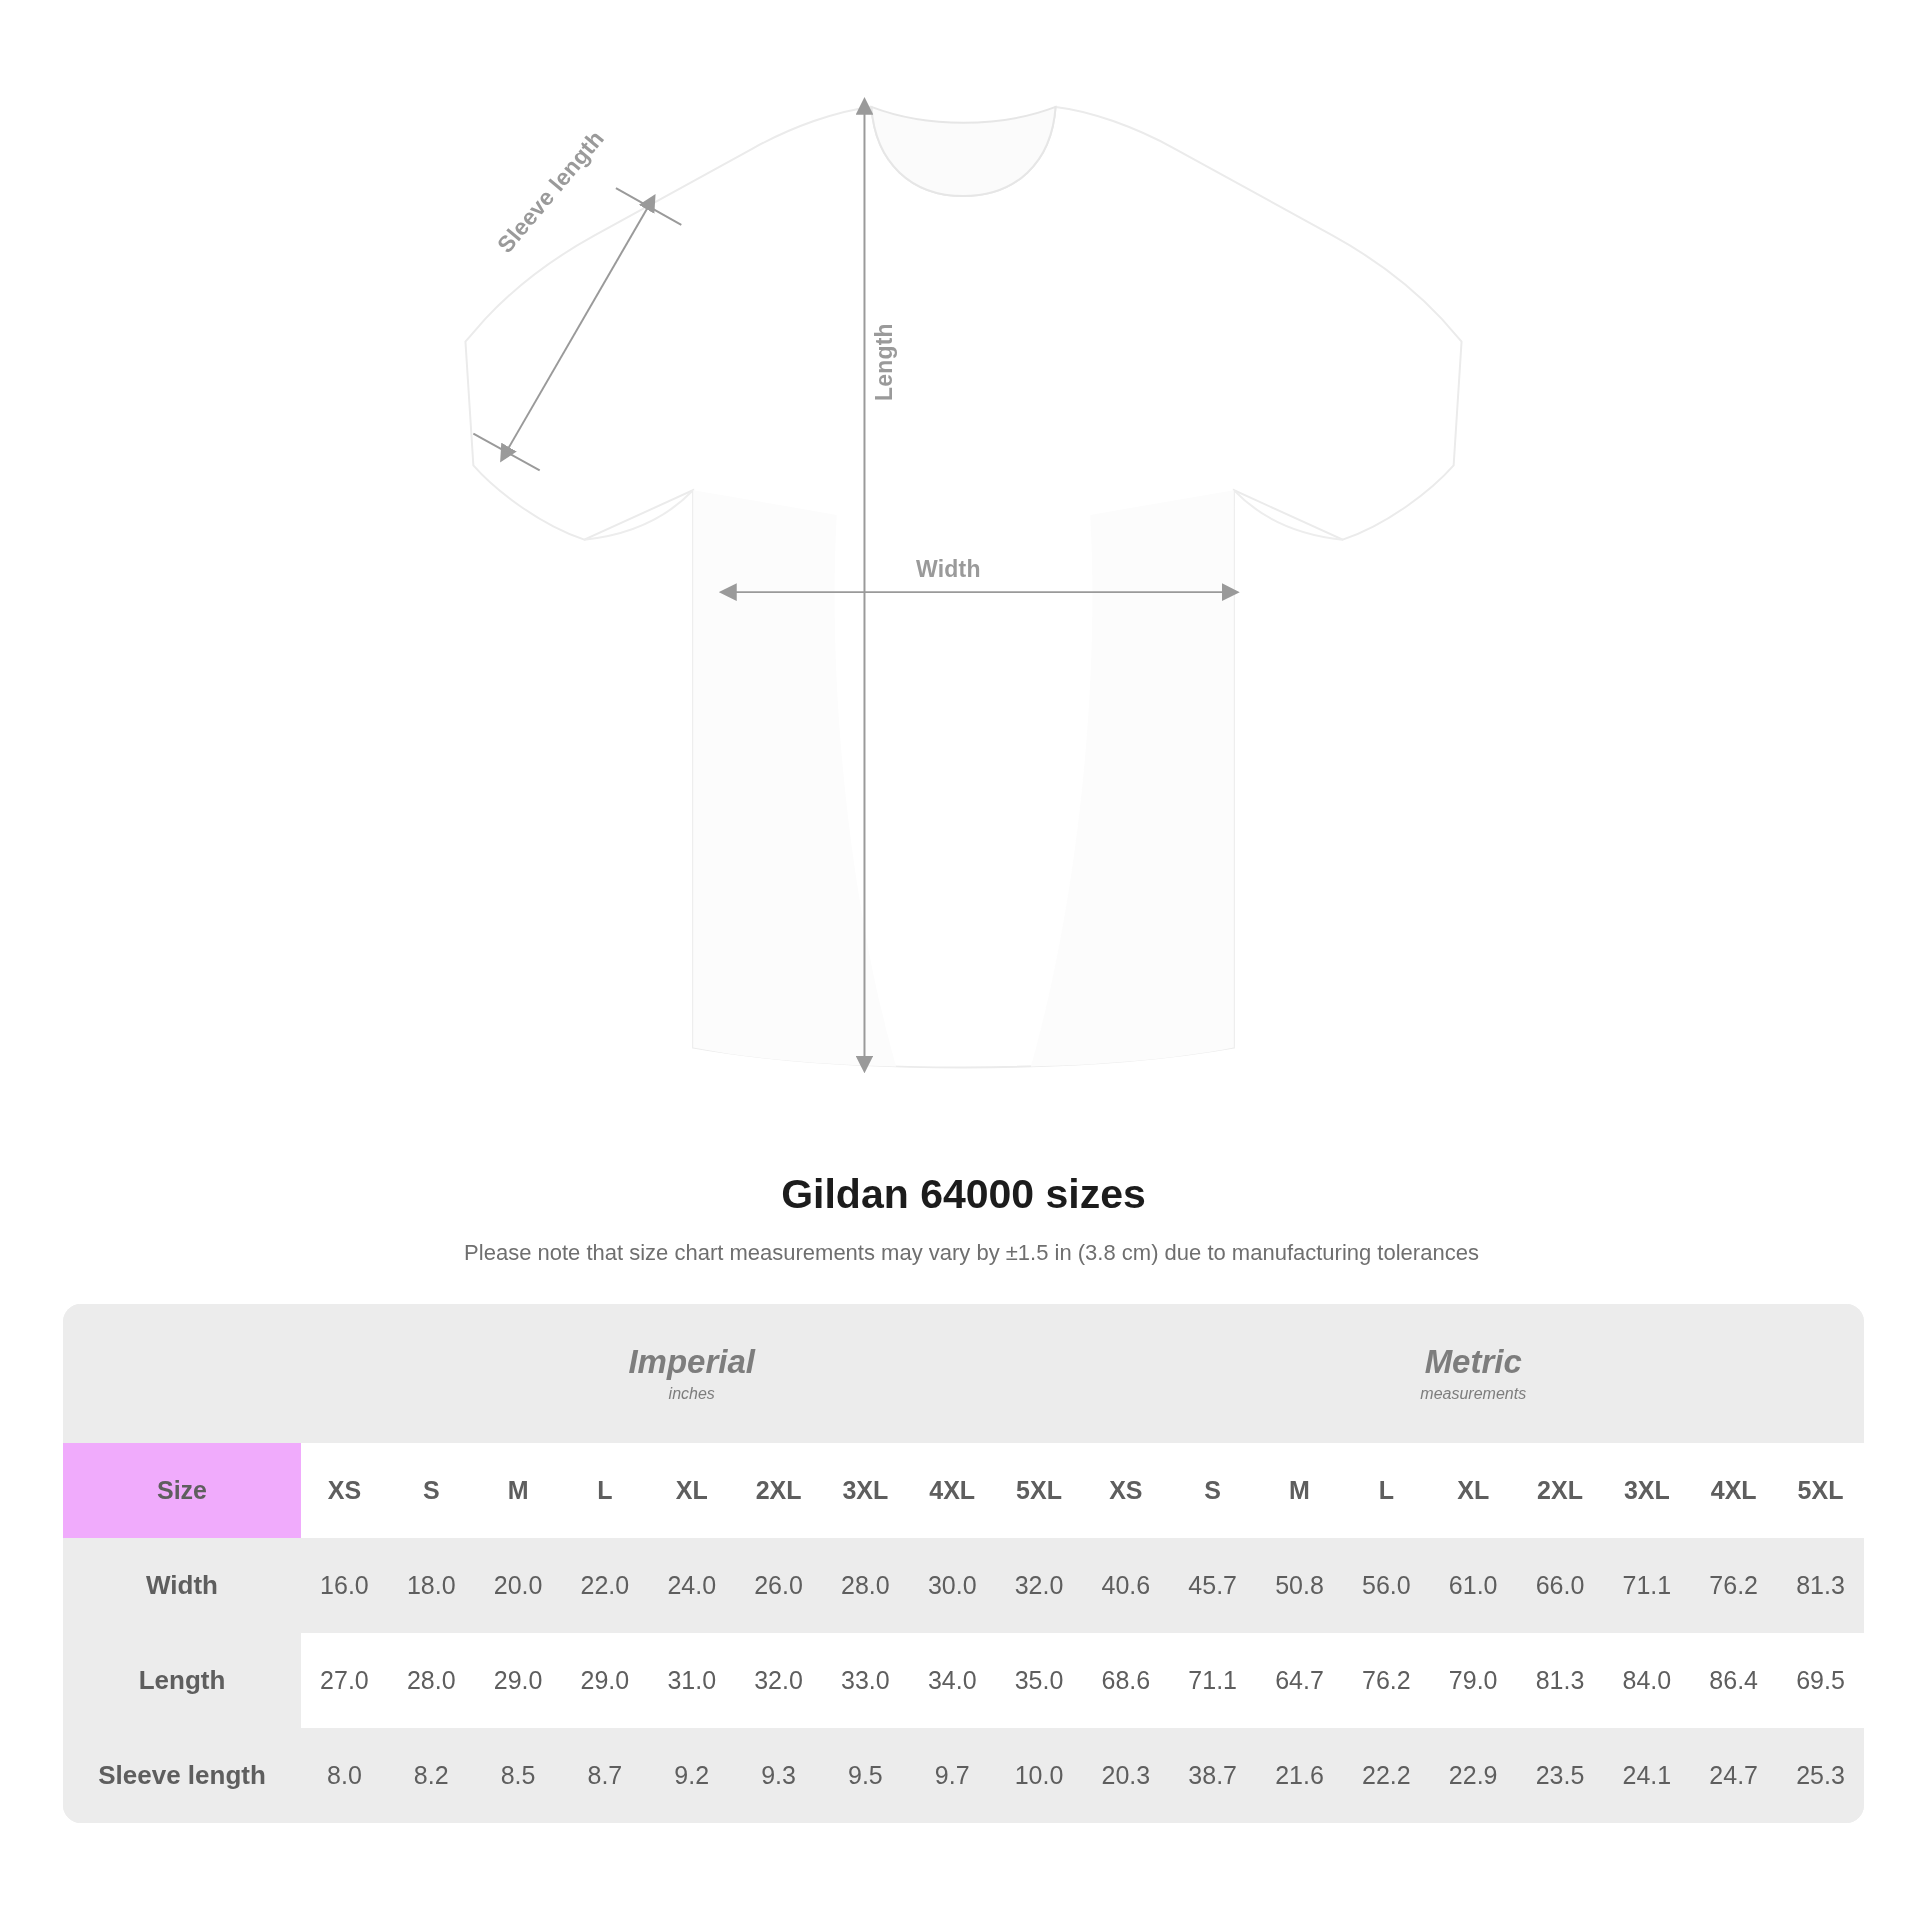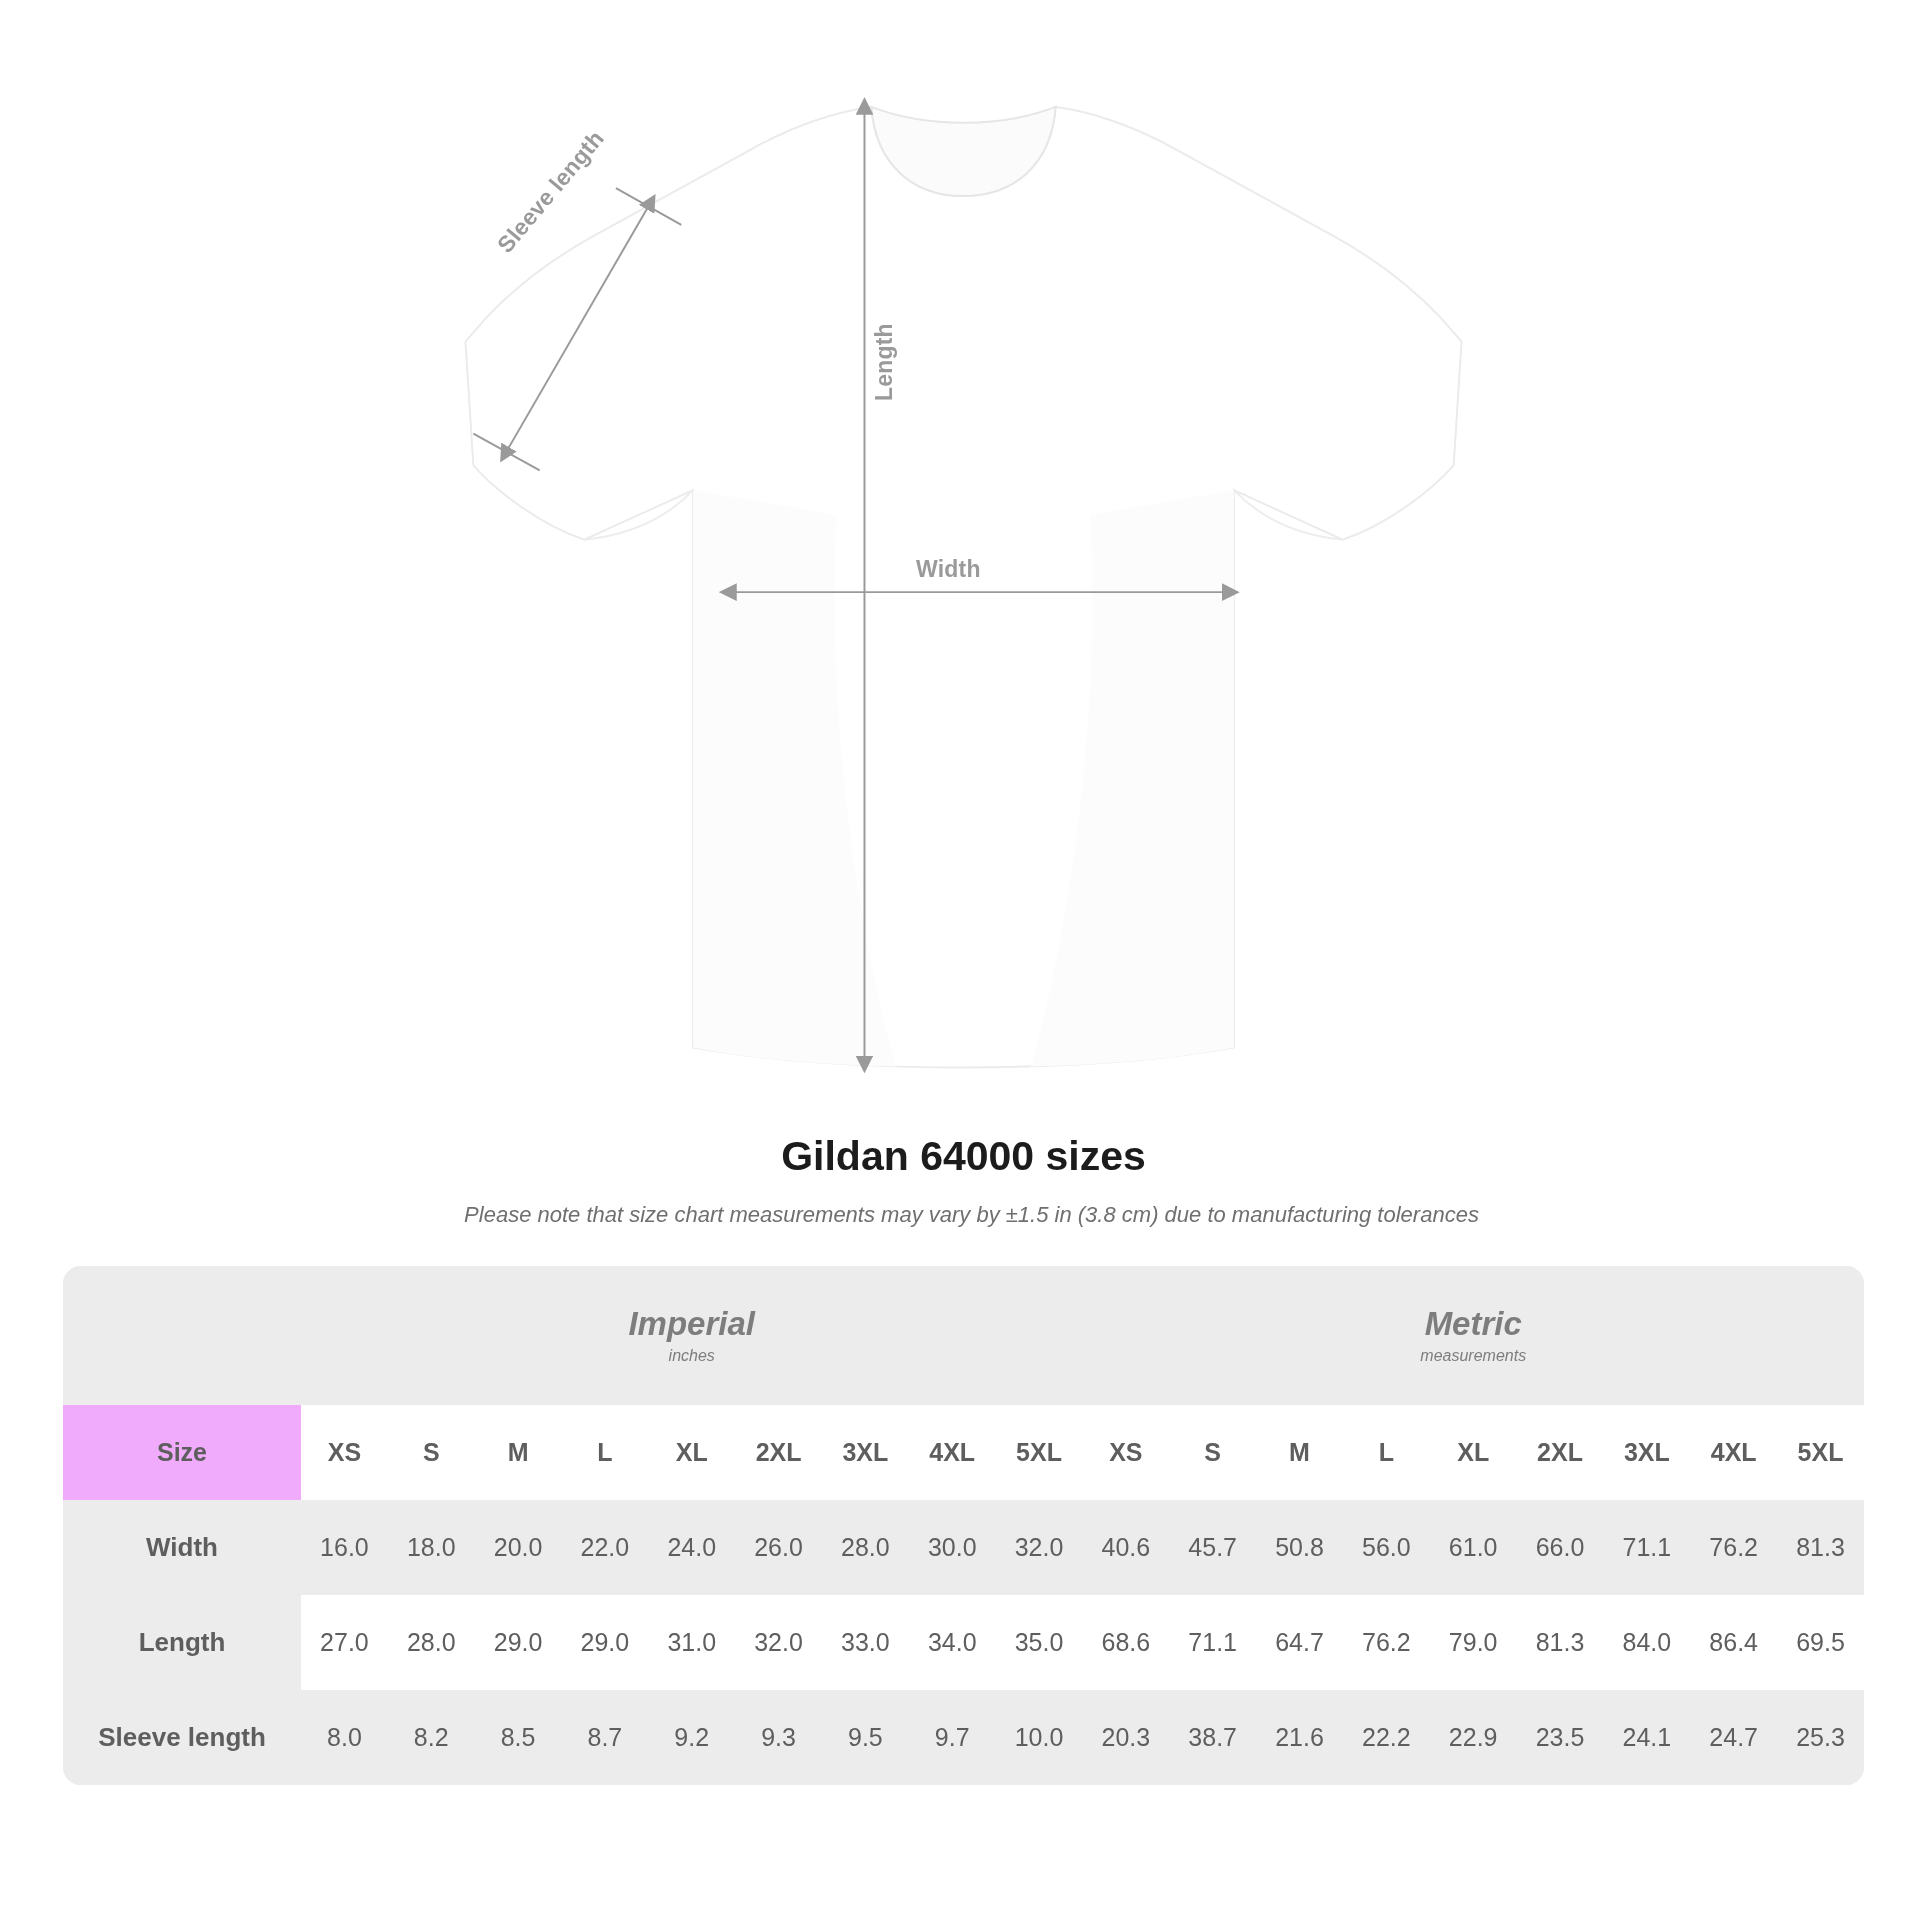--- a/index.html
+++ b/index.html
@@ -56,26 +56,25 @@
     transform-origin: left top;
     white-space: nowrap;
   }
 
   
   .chart-heading {
     text-align: center;
     font-size: 41px;
     font-weight: bold;
     color: #1c1c1c;
-    margin-top: 24px;
+    margin-top: 62px;
   }
   .chart-note {
     text-align: center;
     font-size: 22px;
-    font-style: italic;
     color: #6f6f6f;
     margin-top: 22px;
     margin-left: 16px;
   }
 
   
   .table-wrap {
     margin: 38px 63px 12px 63px;
     border-radius: 18px;
     overflow: hidden;

